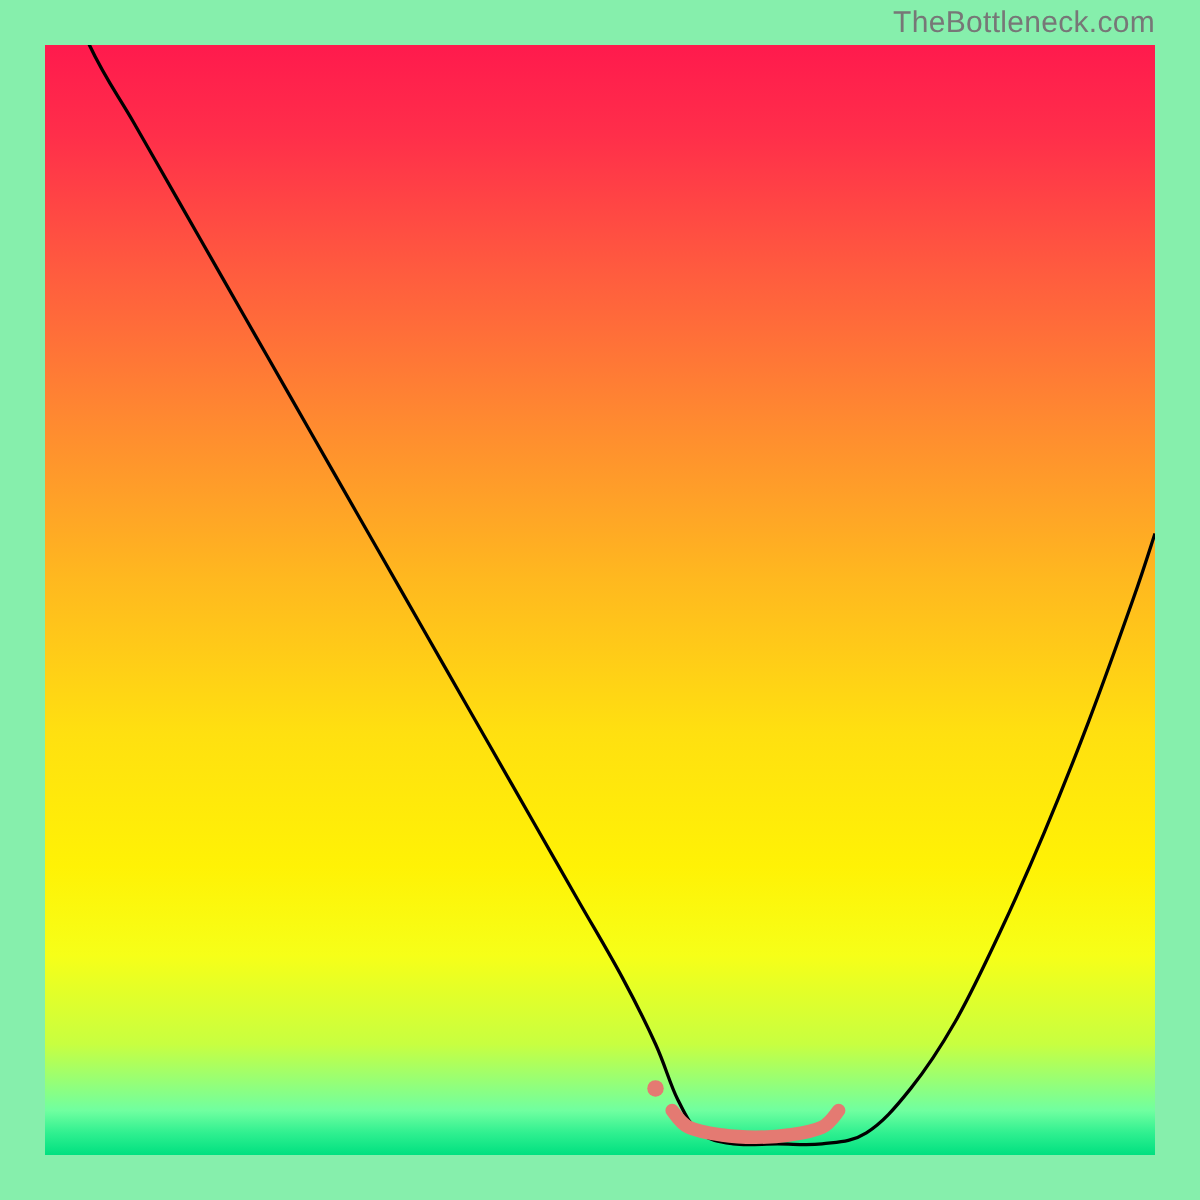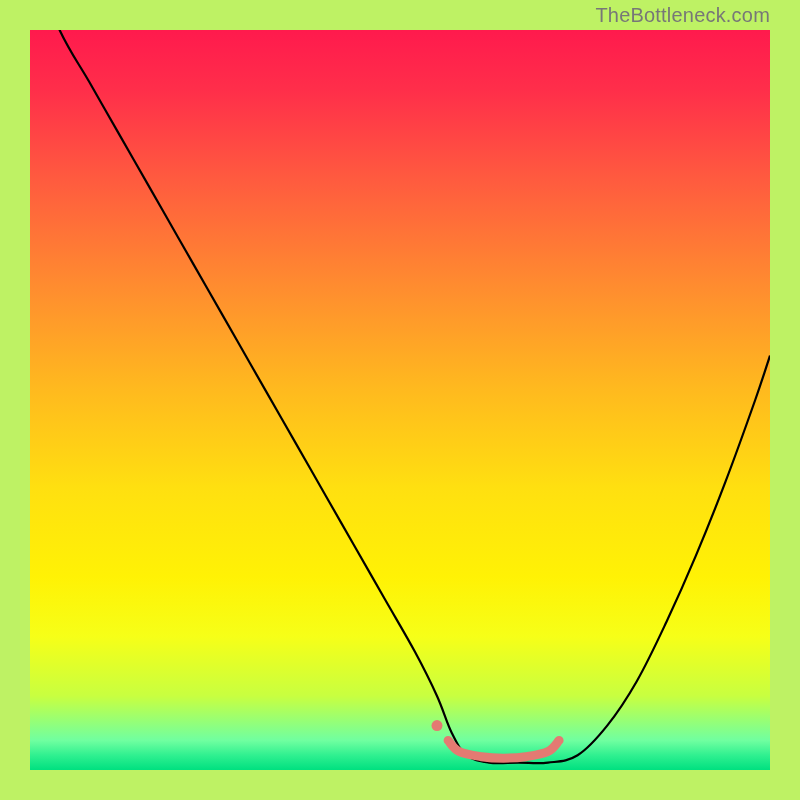--- a/index.html
+++ b/index.html
@@ -10,21 +10,21 @@
     background: #000;
     overflow: hidden;
     font-family: Arial, Helvetica, sans-serif;
   }
   .frame {
     position: absolute;
     top: 0;
     left: 0;
     width: 800px;
     height: 800px;
-    background: #bef264;
+    background: #86efac;
   }
   .plot-area {
     position: absolute;
     top: 30px;
     left: 30px;
     width: 740px;
     height: 740px;
     overflow: hidden;
   }
   .gradient {

